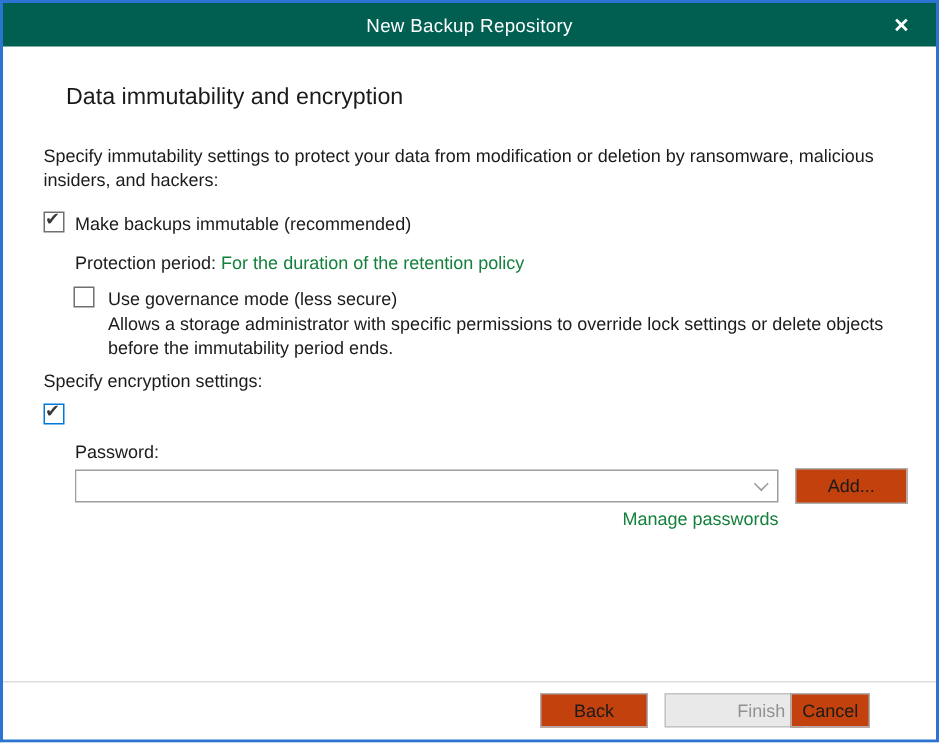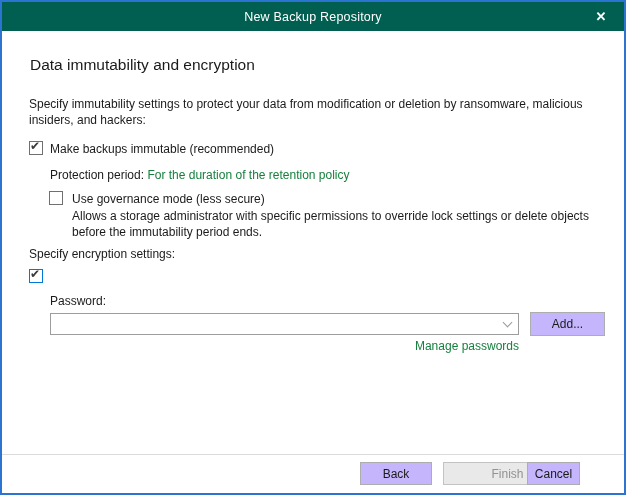--- a/index.html
+++ b/index.html
@@ -26,21 +26,21 @@
   .close-btn {
     position: absolute; right: 4px; top: 0; width: 38px; height: 29px;
     display: flex; align-items: center; justify-content: center;
     color: #ffffff; font-size: 13px; font-weight: bold; cursor: pointer;
     background: transparent; border: none;
   }
 
   
   .abs { position: absolute; }
   .heading {
-    left: 28px; top: 54px;
+    left: 42px; top: 54px;
     font-size: 15.5px; color: #1a1a1a; font-weight: 400;
   }
   .body-text { font-size: 12px; color: #1b1b1b; line-height: 15.5px; }
   .intro { left: 27px; top: 95px; width: 582px; }
 
   .cb {
     position: absolute; width: 14px; height: 14px;
     border: 1px solid #707070; background: #fff; cursor: pointer;
   }
   .cb .tick {
@@ -71,21 +71,21 @@
     cursor: pointer;
   }
   .chevron {
     width: 7px; height: 7px;
     border-right: 1.5px solid #9a9a9a; border-bottom: 1.5px solid #9a9a9a;
     transform: rotate(45deg); margin-top: -4px;
   }
 
   .btn {
     position: absolute; height: 23px;
-    background: #c4b5fd; border: 1px solid #adadad;
+    background: #c2410c; border: 1px solid #adadad;
     font-family: "Liberation Sans", sans-serif; font-size: 12px; color: #1b1b1b;
     display: flex; align-items: center; justify-content: center;
     cursor: pointer; padding: 0;
   }
   .btn.disabled {
     background: #e9e9e9; border-color: #c3c3c3; color: #929292; cursor: default;
   }
   .add-btn { left: 528px; top: 310px; width: 75px; height: 24px; }
 
   .manage { left: 48px; top: 337px; width: 469px; text-align: right; font-size: 12px; }

